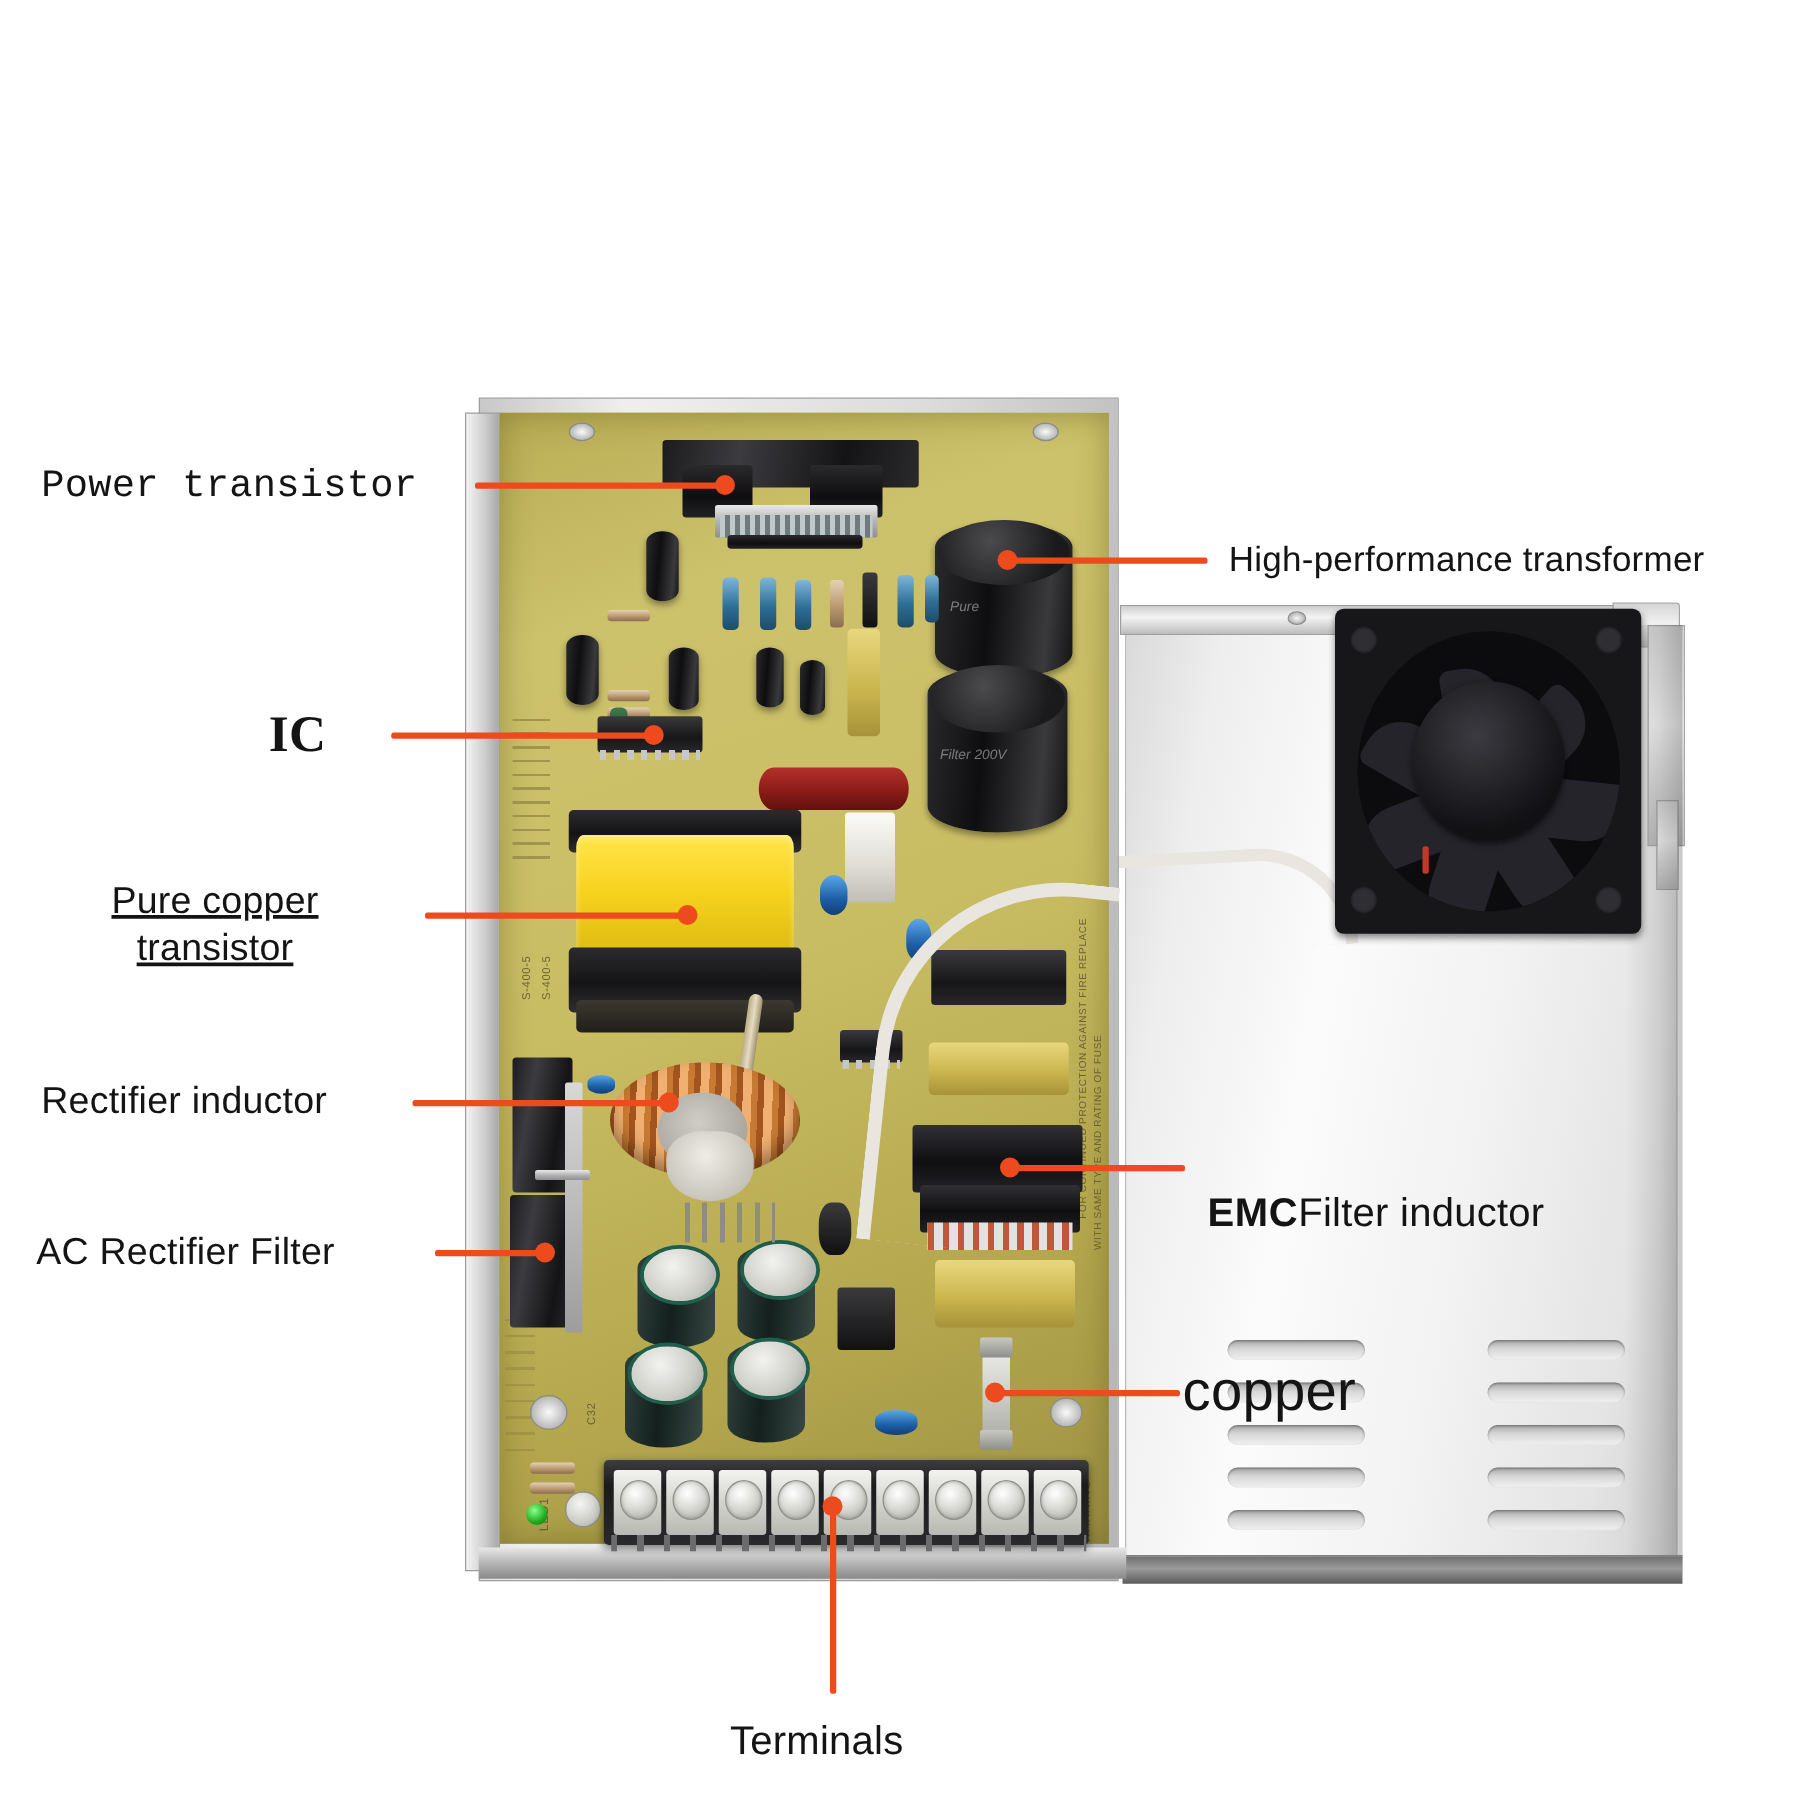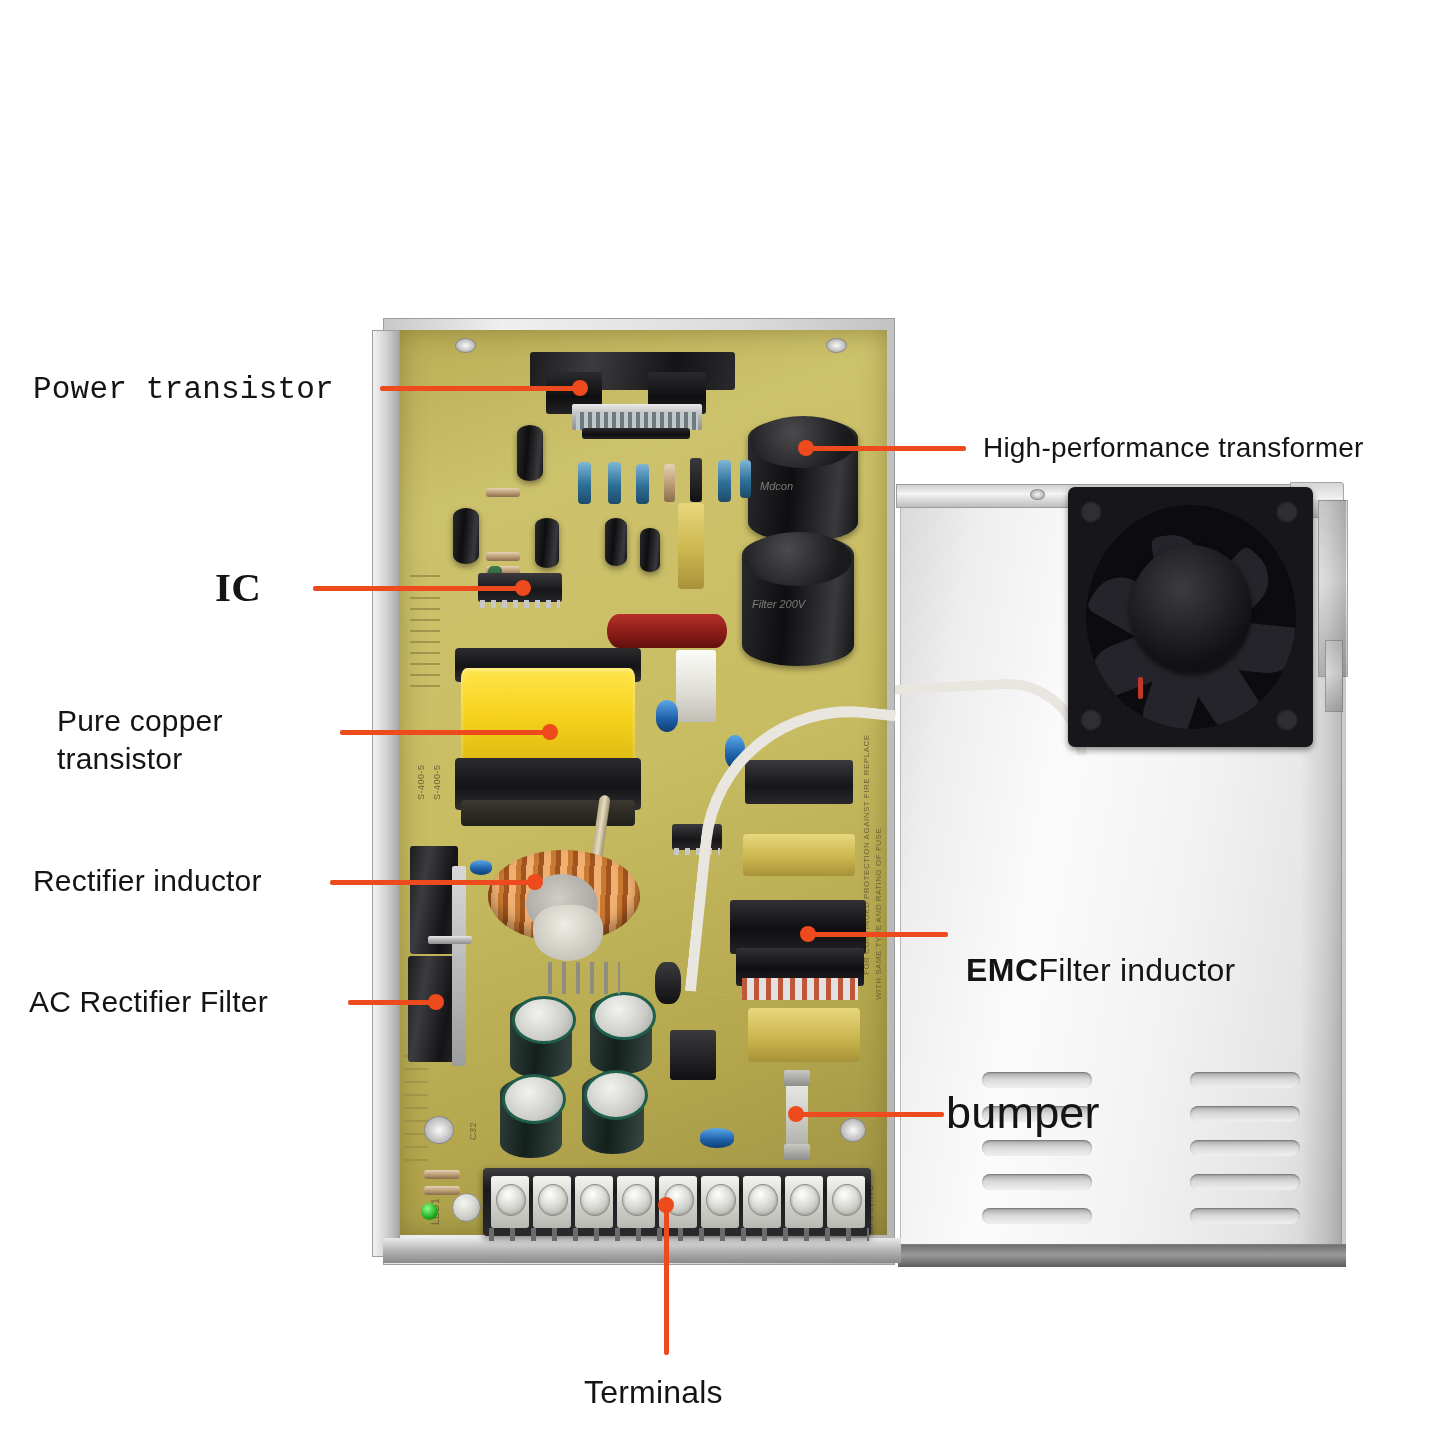--- a/index.html
+++ b/index.html
@@ -1,21 +1,21 @@
 <!DOCTYPE html>
 <html><head>
 <meta charset="utf-8">
 <style>
   html,body{margin:0;padding:0;background:#ffffff;}
   body{width:1445px;height:1445px;position:relative;overflow:hidden;
        font-family:"Liberation Sans", sans-serif;}
 
   
   .label{position:absolute;color:#141414;white-space:nowrap;letter-spacing:.2px;}
-  .label.two-line{white-space:normal;text-align:left;line-height:1.28;}
+  .label.two-line{white-space:normal;text-align:center;line-height:1.28;text-decoration:underline;}
   .label.serif{font-family:"Liberation Serif", serif;}
 
   
   .leader{position:absolute;height:5px;background:#ED4A1E;border-radius:2px;}
   .leader.vert{width:5px;height:auto;background:#ED4A1E;}
   .dot{position:absolute;width:16px;height:16px;border-radius:50%;
        background:#ED4A1E;transform:translate(-50%,-50%);}
 
   
   #device{position:absolute;left:0;top:0;width:1445px;height:1445px;}
@@ -216,21 +216,21 @@
   <div class="power-tr" style="left:546px;top:372px;width:56px;height:42px;"></div>
   <div class="power-tr" style="left:648px;top:372px;width:58px;height:42px;"></div>
   <div class="metal-tab" style="left:572px;top:404px;width:130px;height:26px;"></div>
   <div style="position:absolute;left:576px;top:412px;width:122px;height:18px;
               background:repeating-linear-gradient(90deg,#bfc9cb 0 4px,#6f7a7d 4px 8px);"></div>
   <div class="power-tr" style="left:582px;top:428px;width:108px;height:11px;"></div>
 
   <div class="cap-elec" style="left:748px;top:418px;width:110px;height:124px;"></div>
   <div class="cap-top" style="left:750px;top:416px;width:106px;height:52px;"></div>
   <div style="position:absolute;left:760px;top:480px;width:86px;height:46px;color:#c9c9c9;
-              font-size:11px;font-style:italic;opacity:.55;">Mdcon</div>
+              font-size:11px;font-style:italic;opacity:.55;">Pure</div>
 
   <div class="cap-elec" style="left:742px;top:534px;width:112px;height:132px;"></div>
   <div class="cap-top" style="left:744px;top:532px;width:108px;height:54px;"></div>
   <div style="position:absolute;left:752px;top:598px;width:90px;height:48px;color:#c9c9c9;
               font-size:11px;font-style:italic;opacity:.55;">Filter 200V</div>
 
   <div class="res" style="left:578px;top:462px;width:13px;height:42px;"></div>
   <div class="res" style="left:608px;top:462px;width:13px;height:42px;"></div>
   <div class="res" style="left:636px;top:464px;width:13px;height:40px;"></div>
   <div class="res-brown" style="left:664px;top:464px;width:11px;height:38px;"></div>
@@ -399,15 +399,15 @@
 <div class="label" style="left:33px;top:864px;font-size:30px;">Rectifier inductor</div>
 
 <div class="label" style="left:29px;top:985px;font-size:30px;">AC Rectifier Filter</div>
 
 <div class="label" style="left:983px;top:432px;font-size:28px;">High-performance transformer</div>
 
 <div class="label" style="left:966px;top:952px;font-size:32px;">
   <span style="font-weight:700;letter-spacing:.5px;">EMC</span><span>Filter inductor</span>
 </div>
 
-<div class="label" style="left:946px;top:1087px;font-size:45px;">bumper</div>
+<div class="label" style="left:946px;top:1087px;font-size:45px;">copper</div>
 
 <div class="label" style="left:584px;top:1374px;font-size:32px;">Terminals</div>
 
 </body></html>

